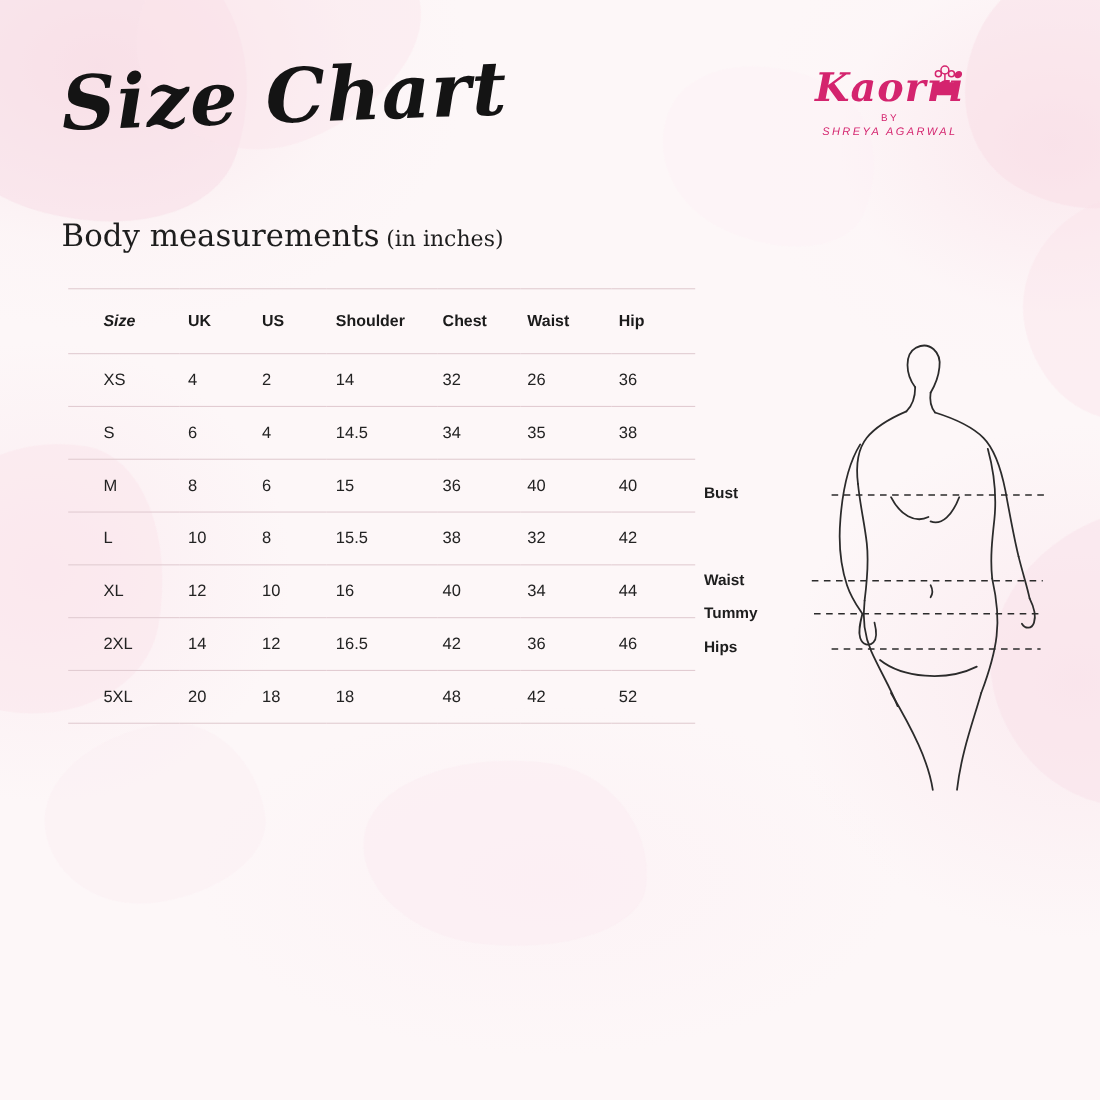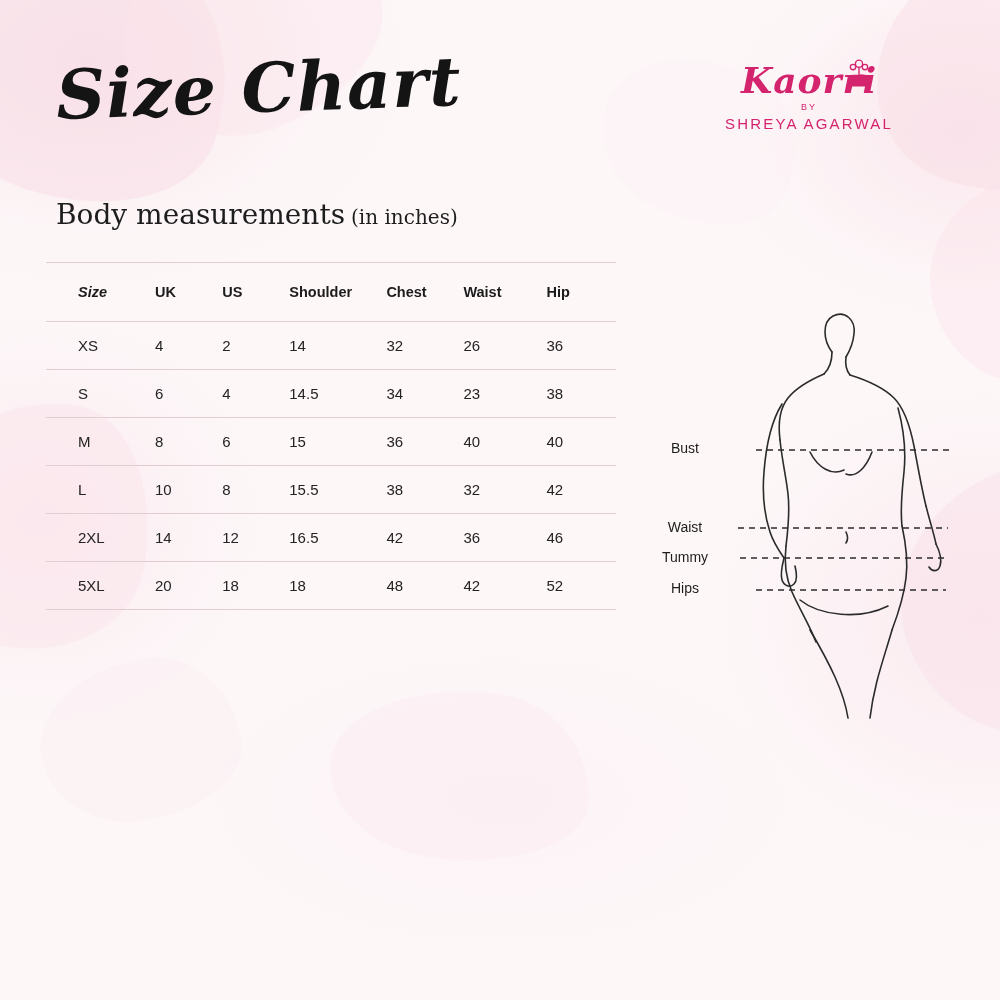--- a/index.html
+++ b/index.html
@@ -75,24 +75,25 @@
     letter-spacing: 1px;
     line-height: 1;
   }
   .brand-by {
     font-size: 9px;
     letter-spacing: 2px;
     color: #d4246e;
     margin-top: 4px;
   }
   .brand-sub {
-    font-size: 15px;
+    font-size: 10px;
     letter-spacing: 2.2px;
     color: #d4246e;
     margin-top: 3px;
+    font-style: italic;
   }
   .brand-mark {
     position: absolute;
     right: 28px;
     top: -6px;
     width: 34px;
     height: 34px;
   }
 
   .subtitle {
@@ -108,21 +109,21 @@
   }
   .subtitle .unit {
     font-family: "DejaVu Serif", serif;
     font-size: 20px;
     font-weight: 400;
     margin-left: 6px;
   }
 
   table.size-table {
     position: absolute;
-    left: 46px;
+    left: 62px;
     top: 262px;
     width: 570px;
     border-collapse: collapse;
     font-size: 15px;
     color: #232323;
   }
   table.size-table th,
   table.size-table td {
     border-bottom: 1px solid #e2ccd2;
     padding: 0;
@@ -151,22 +152,23 @@
     position: absolute;
     left: 660px;
     top: 300px;
     width: 330px;
     height: 420px;
   }
   .figure-label {
     position: absolute;
     font-size: 14px;
     color: #1d1d1d;
-    text-align: center;
+    text-align: left;
     white-space: nowrap;
+    font-weight: bold;
   }
 </style>
 </head>
 <body>
 
 <div class="page">
 
   <div class="petal p1"></div>
   <div class="petal p2"></div>
   <div class="petal p3"></div>
@@ -219,40 +221,49 @@
           <td class="col-chest">32</td>
           <td class="col-waist">26</td>
           <td class="col-hip">36</td>
         </tr>
         <tr>
           <td class="col-size">S</td>
           <td class="col-uk">6</td>
           <td class="col-us">4</td>
           <td class="col-shou">14.5</td>
           <td class="col-chest">34</td>
-          <td class="col-waist">23</td>
+          <td class="col-waist">35</td>
           <td class="col-hip">38</td>
         </tr>
         <tr>
           <td class="col-size">M</td>
           <td class="col-uk">8</td>
           <td class="col-us">6</td>
           <td class="col-shou">15</td>
           <td class="col-chest">36</td>
           <td class="col-waist">40</td>
           <td class="col-hip">40</td>
         </tr>
         <tr>
           <td class="col-size">L</td>
           <td class="col-uk">10</td>
           <td class="col-us">8</td>
           <td class="col-shou">15.5</td>
           <td class="col-chest">38</td>
           <td class="col-waist">32</td>
           <td class="col-hip">42</td>
+        </tr>
+        <tr>
+          <td class="col-size">XL</td>
+          <td class="col-uk">12</td>
+          <td class="col-us">10</td>
+          <td class="col-shou">16</td>
+          <td class="col-chest">40</td>
+          <td class="col-waist">34</td>
+          <td class="col-hip">44</td>
         </tr>
         <tr>
           <td class="col-size">2XL</td>
           <td class="col-uk">14</td>
           <td class="col-us">12</td>
           <td class="col-shou">16.5</td>
           <td class="col-chest">42</td>
           <td class="col-waist">36</td>
           <td class="col-hip">46</td>
         </tr>

